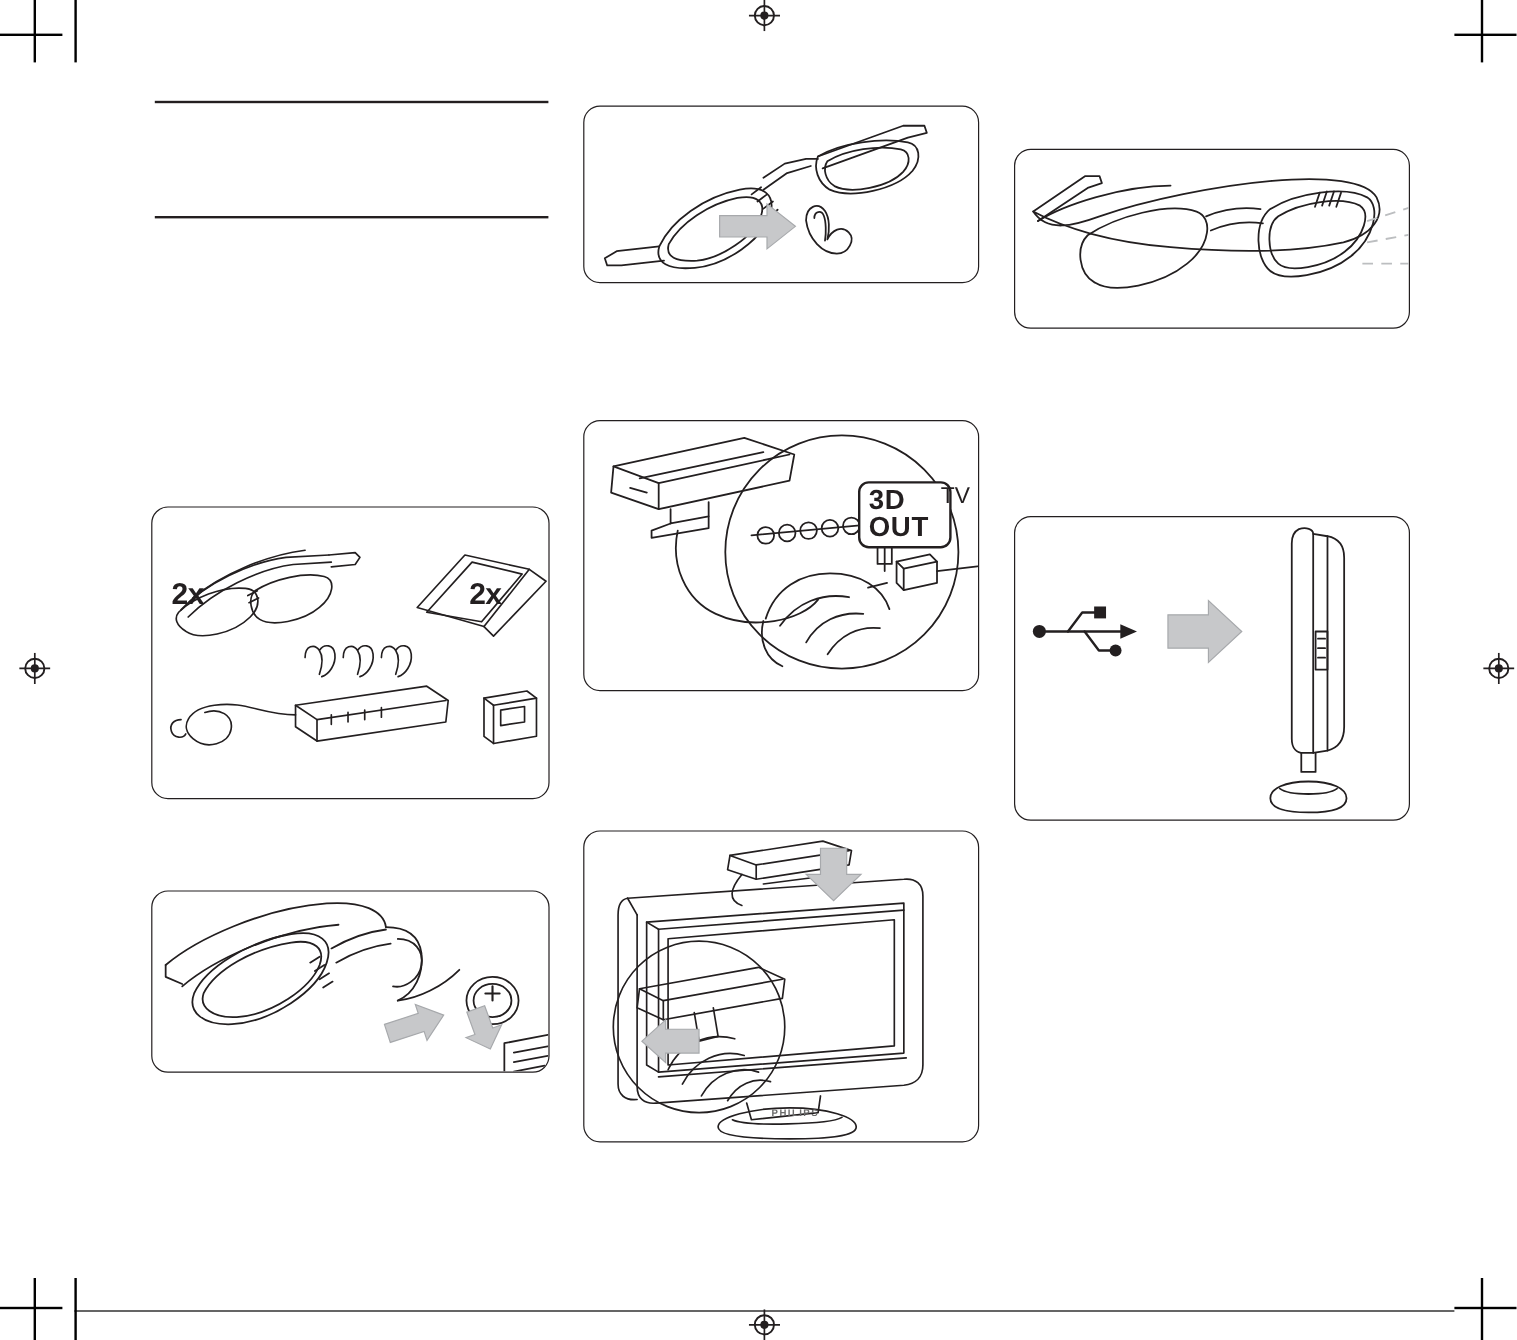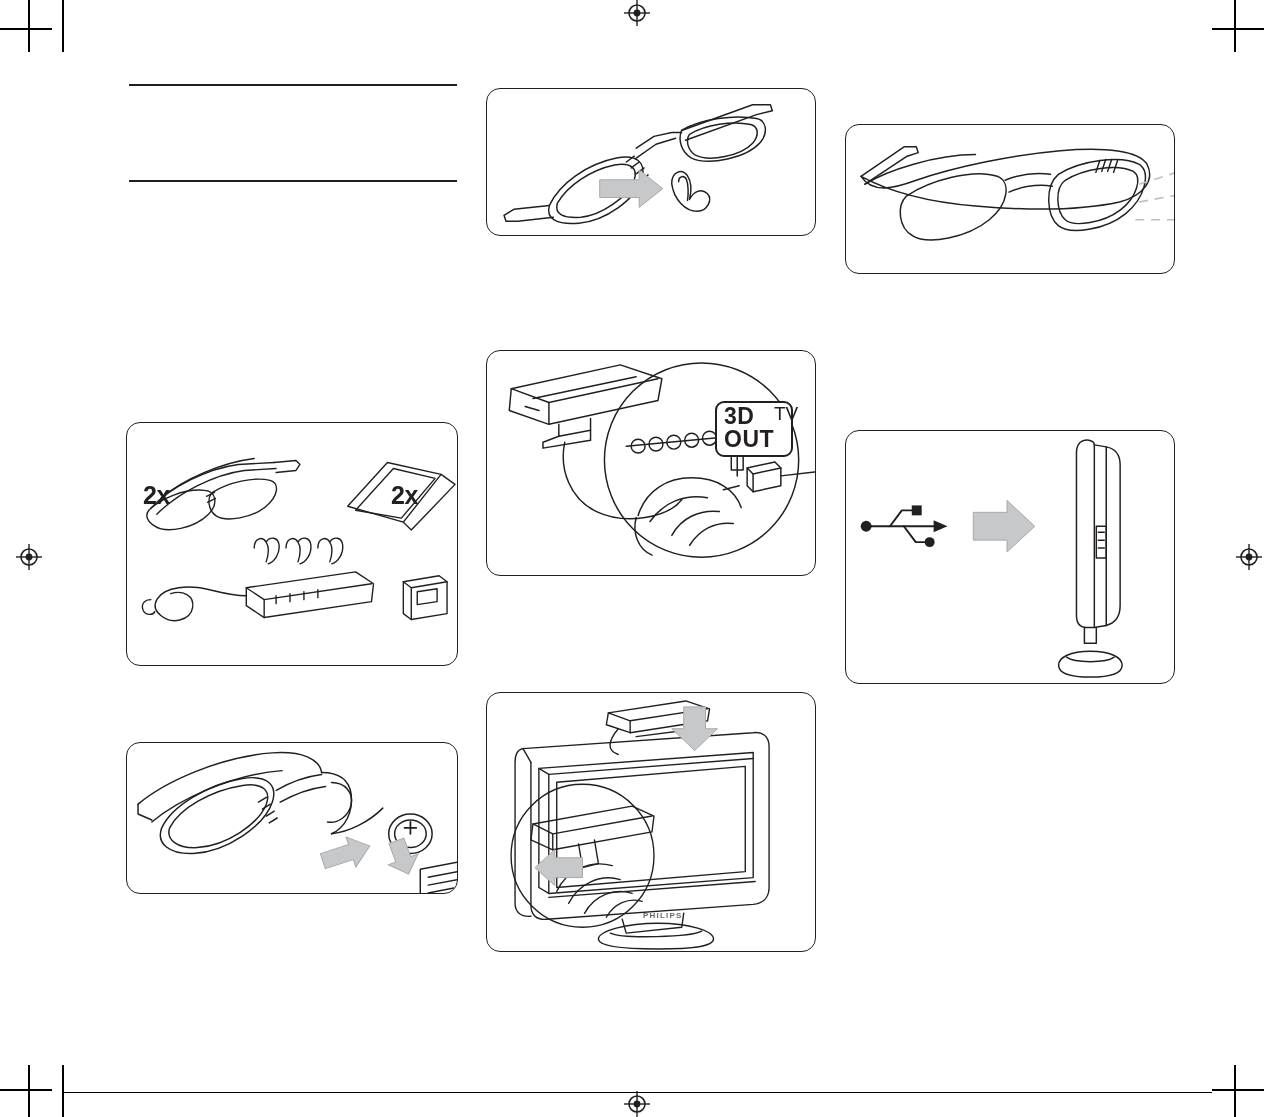--- a/index.html
+++ b/index.html
@@ -285,21 +285,21 @@
         <path d="M186 186 C 196 168, 214 160, 234 162"></path>
         <path d="M204 196 C 214 180, 230 172, 248 174"></path>
         <path d="M150 168 C 146 184, 152 200, 166 206"></path>
         <path d="M238 140 L254 136"></path>
       </g>
     </svg>
     <div class="badge-3dout" style="left:228px; top:50px; width:78px;">
       <span class="b-3d">3D</span>
       <span class="b-out">OUT</span>
     </div>
-    <div class="lbl tv-lbl" style="left:287px; top:52px;">TV</div>
+    <div class="lbl tv-lbl" style="left:297px; top:52px;">TV</div>
   </div>
 
   <div class="panel" style="left:845px; top:430px; width:330px; height:254px;">
     <svg viewBox="0 0 330 254">
 
       <g stroke="#231f20" stroke-width="2" fill="none" stroke-linecap="round" stroke-linejoin="round">
         <circle cx="20" cy="96" r="5.5" fill="#231f20" stroke="none"></circle>
         <line x1="25" y1="96" x2="88" y2="96"></line>
         <polygon points="88,90 102,96 88,102" fill="#231f20" stroke="none"></polygon>
         <path d="M44 96 L56 80 L70 80"></path>
@@ -399,18 +399,18 @@
         <path d="M70 200 C 80 178, 104 168, 126 174"></path>
         <path d="M82 212 C 92 192, 114 182, 134 188"></path>
         <path d="M98 222 C 108 204, 128 196, 146 202"></path>
         <path d="M120 226 C 128 212, 142 206, 156 210"></path>
       </g>
 
       <polygon points="198,14 220,14 220,36 232,36 209,58 186,36 198,36" fill="#c7c8ca" stroke="#a7a9ac" stroke-width="1"></polygon>
 
       <polygon points="96,166 68,166 68,158 48,176 68,194 68,186 96,186" fill="#c7c8ca" stroke="#a7a9ac" stroke-width="1"></polygon>
     </svg>
-    <div class="lbl philips-lbl" style="left:156px; top:218px;">PHILIPS</div>
+    <div class="lbl philips-lbl" style="left:156px; top:230px;">PHILIPS</div>
   </div>
 
   <div class="micro-text" style="left:64px; top:1096px;"></div>
 
 </div>
 
 </body></html>

